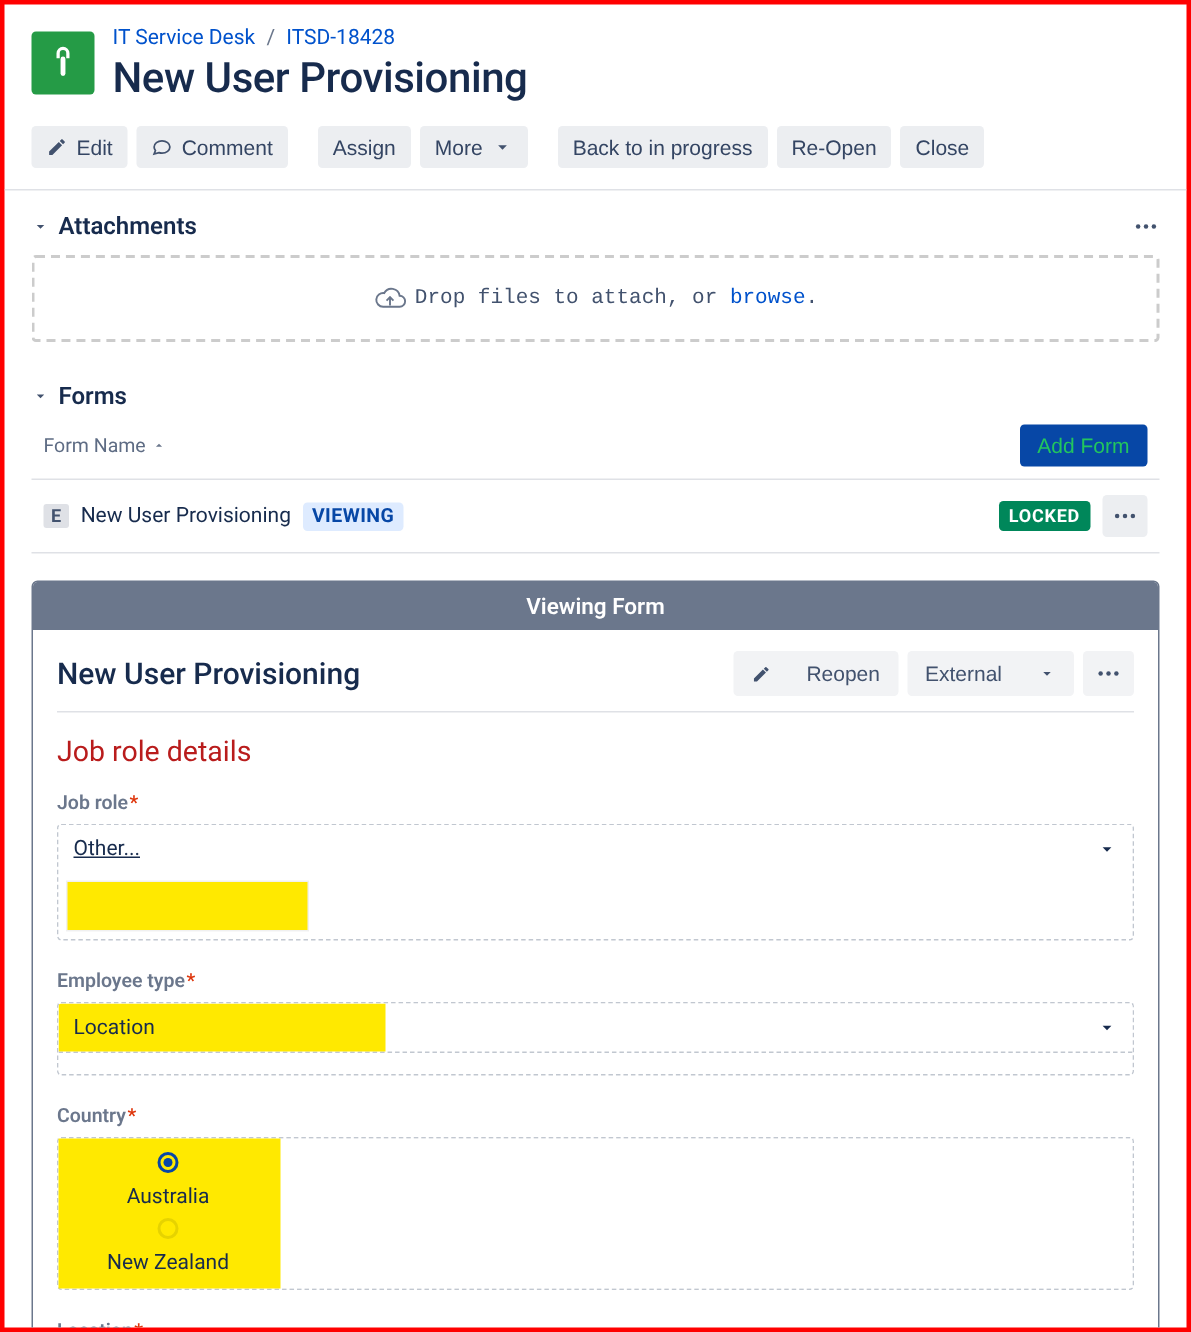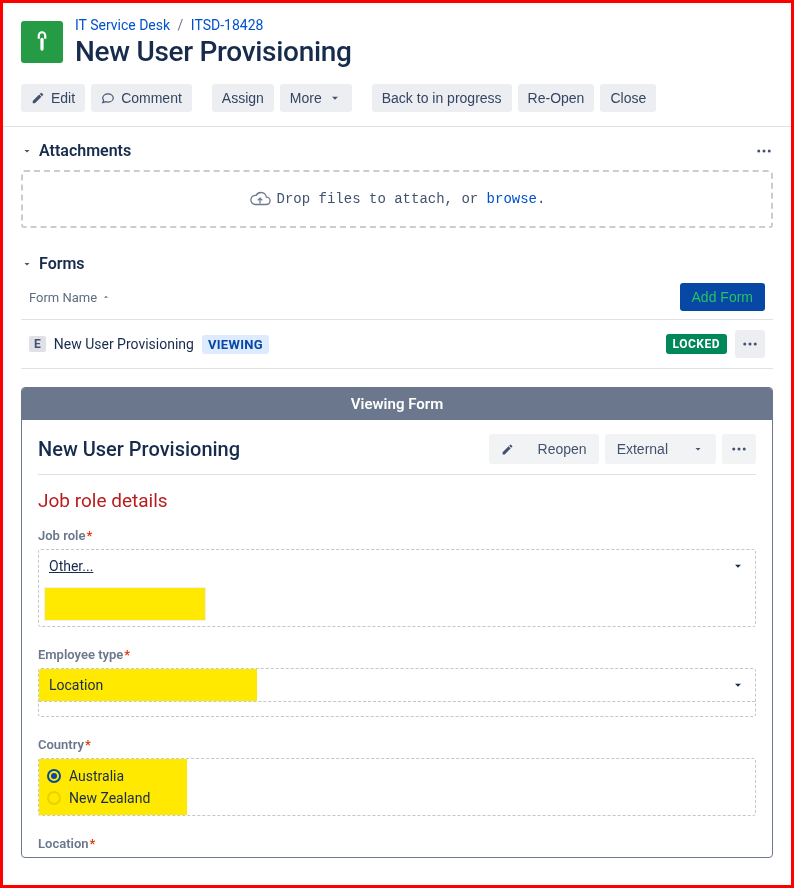--- a/index.html
+++ b/index.html
@@ -107,21 +107,21 @@
     box-shadow: 0 0 0 1px rgba(0,0,0,0.06);
   }
   .highlight-row {
     background: #FFE900; padding: 8px 10px;
   }
   .highlight-row.hdr { border-bottom: 1.5px dashed #c1c7d0; display:flex; align-items:center; justify-content:space-between;}
   .emp-wrap { border:1.5px dashed #c1c7d0; border-radius:3px; overflow:hidden; }
   .emp-wrap .bottom { height:14px; }
   .country-box { border:1.5px dashed #c1c7d0; border-radius:3px; display:flex; align-items:flex-start;}
   .country-hl { background:#FFE900; padding:6px 8px 6px 6px; width:148px; }
-  .radio-row { display:flex; align-items:center; gap:8px; padding:3px 2px; font-size:14px; color:#172B4D;}
+  .radio-row { display:flex; align-items:center; gap:8px; padding:3px 2px; font-size:14px; color:#172B4D;flex-direction:column;}
   .radio {
     width:14px; height:14px; border-radius:50%; border:2px solid #0747A6;
     display:inline-flex; align-items:center; justify-content:center; flex-shrink:0;
   }
   .radio.checked::after { content:""; width:6px; height:6px; border-radius:50%; background:#0747A6; }
   .radio.unchecked { border-color:#e6d300; }
 </style>
 </head>
 <body>
 

